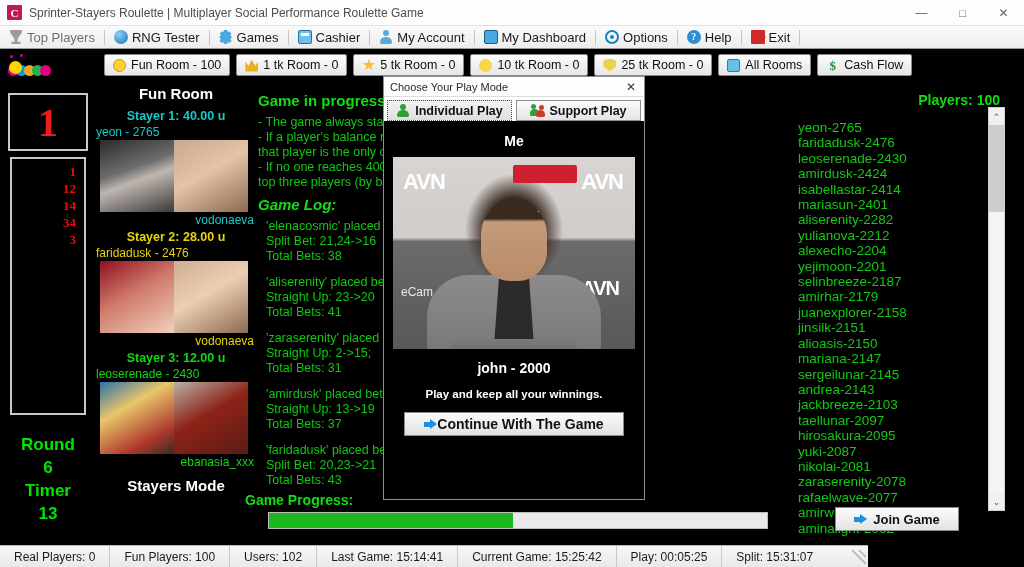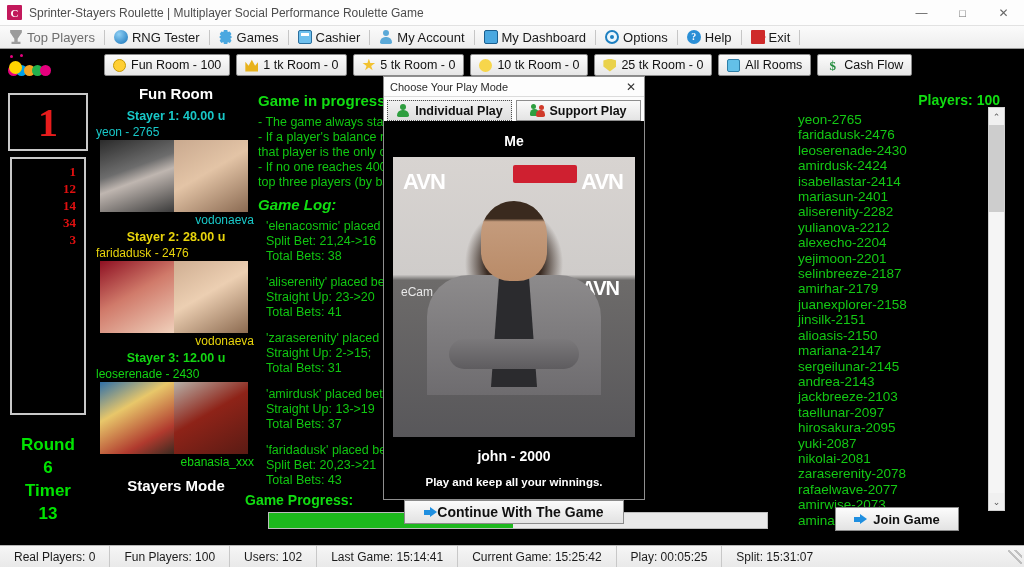--- a/index.html
+++ b/index.html
@@ -132,21 +132,21 @@
   .centercol{ position:absolute; left:258px; top:92px; width:560px; color:#18d318;}
   .g-head{ color:#11dd11; font-size:15px; font-weight:bold; }
   .g-rules{ font-size:12.5px; line-height:15px; margin-top:6px; color:#11c711;}
   .g-log-title{ color:#11dd11; font-size:15px; font-weight:bold; margin-top:6px;font-style:italic;}
   .g-log{ font-size:12.5px; line-height:15px; margin-top:6px; color:#11c711;}
   .g-log .entry{ margin-bottom:11px; padding-left:8px;}
 
   
   .plcol{ position:absolute; left:790px; top:92px; width:234px;}
   .pl-title{ text-align:right; padding-right:24px; color:#11dd11; font-weight:bold; font-size:14px;}
-  .pl-list{ margin-top:4px; padding-left:8px; }
+  .pl-list{ margin-top:12px; padding-left:8px; }
   .pl-list div{ color:#14c914; font-size:13.5px; line-height:15.4px;}
   .scroll{
     position:absolute; left:988px; top:107px; width:17px; height:404px;
     background:#f5f5f5; border:1px solid #d0d0d0;
   }
   .sc-up,.sc-dn{ width:15px;height:17px; background:#f0f0f0; display:flex;align-items:center;justify-content:center;
                  color:#555; font-size:9px;}
   .sc-dn{ position:absolute; bottom:0; }
   .sc-thumb{ position:absolute; left:0; top:17px; width:15px; height:87px; background:#cdcdcd;}
 
@@ -161,21 +161,21 @@
     display:flex;align-items:center;justify-content:center; gap:6px;
     font-size:13px; font-weight:bold; color:#111;
   }
   .arrow-ico{ width:13px;height:11px; position:relative; display:inline-block;}
   .arrow-ico:before{content:"";position:absolute;left:0;top:3px;width:7px;height:5px;background:#1f8fe0;}
   .arrow-ico:after{content:"";position:absolute;left:6px;top:0;width:0;height:0;
      border-top:5.5px solid transparent;border-bottom:5.5px solid transparent;border-left:7px solid #1f8fe0;}
 
   
   .statusbar{
-    position:absolute; left:0; bottom:0; width:1024px; height:22px;
+    position:absolute; left:0; bottom:0; width:868px; height:22px;
     background:linear-gradient(#f6f6f6,#e9e9e9); border-top:1px solid #b6b6b6;
     display:flex; align-items:center; font-size:12px; color:#1b1b1b;
   }
   .sb-cell{ padding:0 14px; border-right:1px solid #c8c8c8; height:22px; display:flex;align-items:center;
             white-space:nowrap;}
   .sb-grip{ margin-left:auto; width:14px;height:14px;margin-right:2px;opacity:.45;
             background:
               linear-gradient(45deg,transparent 45%,#888 45%,#888 55%,transparent 55%),
               linear-gradient(45deg,transparent 70%,#888 70%,#888 80%,transparent 80%);}
 
@@ -198,21 +198,21 @@
   .m-tab.active{ border:1px dotted #4d4d4d; background:linear-gradient(#f2f2f2,#dedede);}
   .t-ico{width:14px;height:13px;position:relative;display:inline-block;flex:0 0 14px;}
   .t-ico .h{position:absolute;left:4px;top:0;width:6px;height:6px;border-radius:50%;background:#2e9e3f;}
   .t-ico .b{position:absolute;left:1px;top:6px;width:12px;height:7px;border-radius:6px 6px 2px 2px;background:#2e9e3f;}
   .t-ico.two .h{left:1px;width:5px;height:5px;background:#2e9e3f;}
   .t-ico.two .b{left:0;top:5px;width:9px;height:7px;background:#2e9e3f;}
   .t-ico.two .h2{position:absolute;right:0;top:1px;width:5px;height:5px;border-radius:50%;background:#d03a2a;}
   .t-ico.two .b2{position:absolute;right:-1px;top:6px;width:9px;height:7px;border-radius:5px 5px 2px 2px;background:#d03a2a;}
   .m-me{ text-align:center; color:#fff; font-weight:bold; font-size:14px; padding:12px 0 8px;}
   .m-photo{
-    width:242px; height:280px; margin:0 auto;
+    width:242px; height:192px; margin:0 auto;
     background:
       radial-gradient(ellipse 70px 80px at 50% 38%, #3a2b22 0%, #3a2b22 40%, rgba(58,43,34,0) 70%),
       linear-gradient(180deg,#d8d4d1 0%,#cfccca 42%,#6d6b6a 44%,#58575a 100%);
     position:relative; overflow:hidden;
   }
   .m-photo .avn1{position:absolute;left:10px;top:12px;color:#fff;font-weight:bold;font-size:22px;
                  font-family:"Liberation Sans",sans-serif;letter-spacing:-1px;}
   .m-photo .avn2{position:absolute;right:12px;top:12px;color:#fff;font-weight:bold;font-size:22px;letter-spacing:-1px;}
   .m-photo .avn3{position:absolute;right:16px;top:120px;color:#fff;font-weight:bold;font-size:20px;letter-spacing:-1px;}
   .m-photo .red1{position:absolute;left:120px;top:8px;width:64px;height:18px;background:#cf2030;border-radius:2px;}

